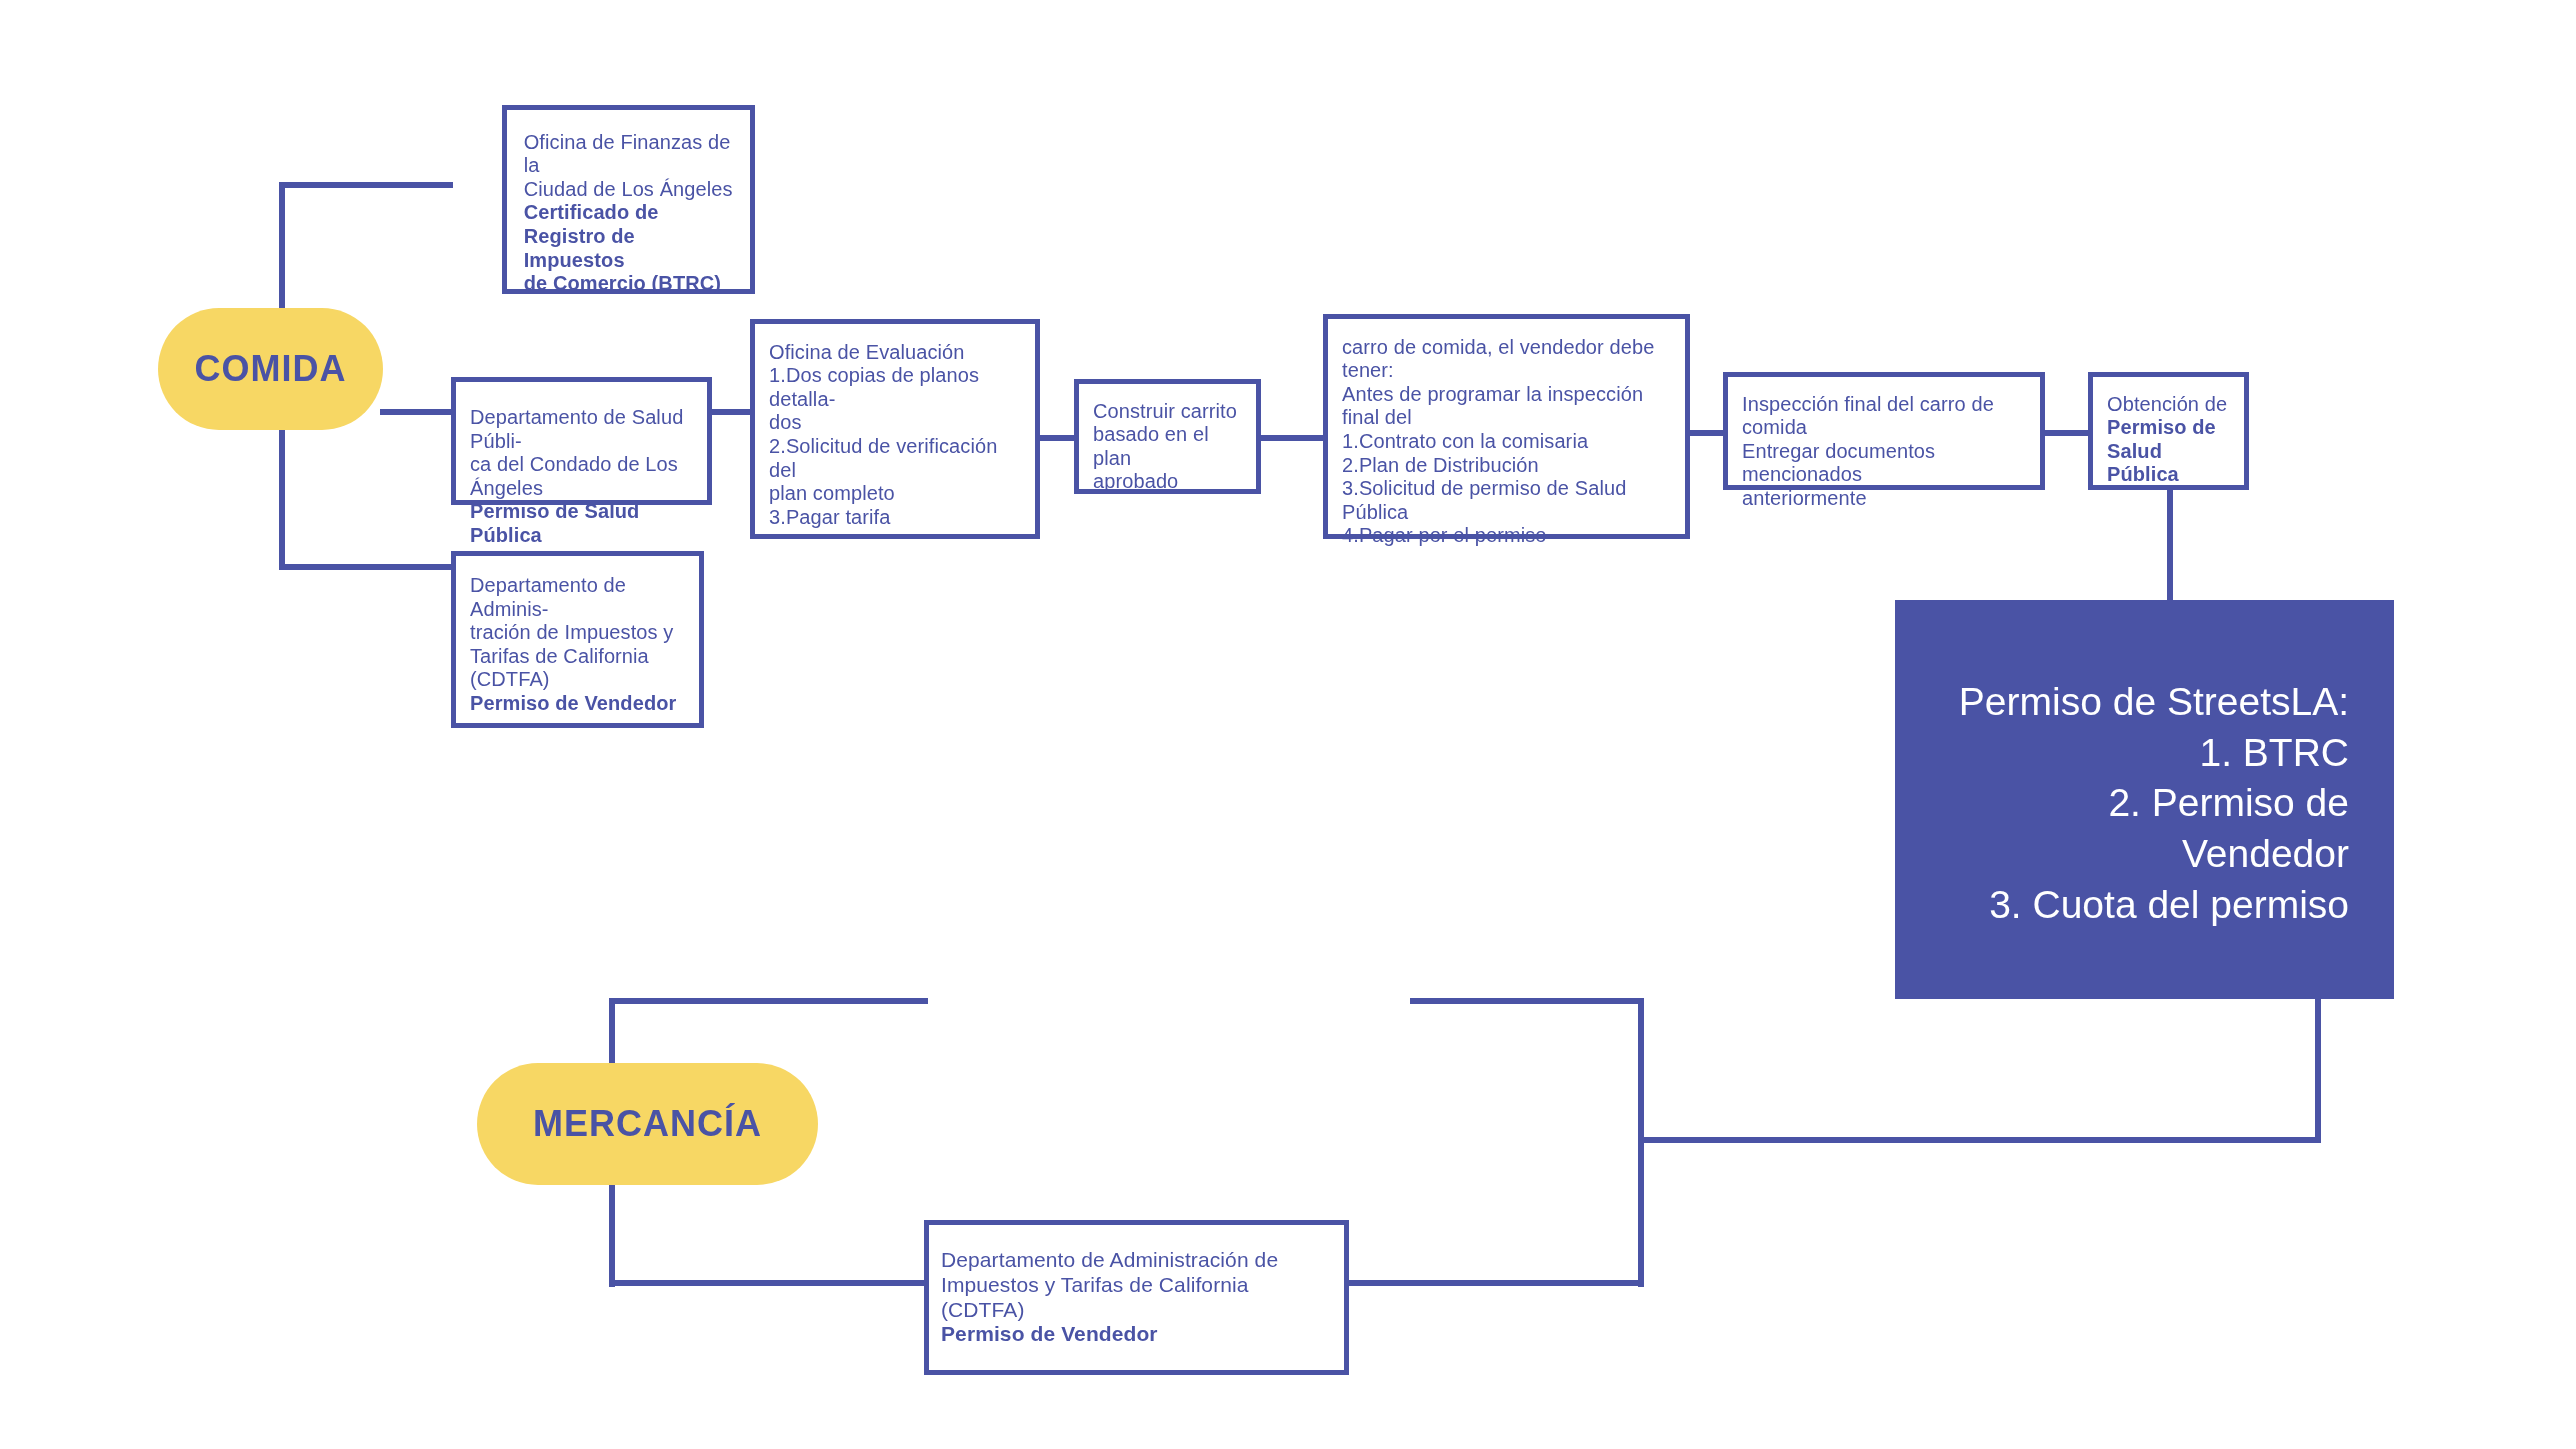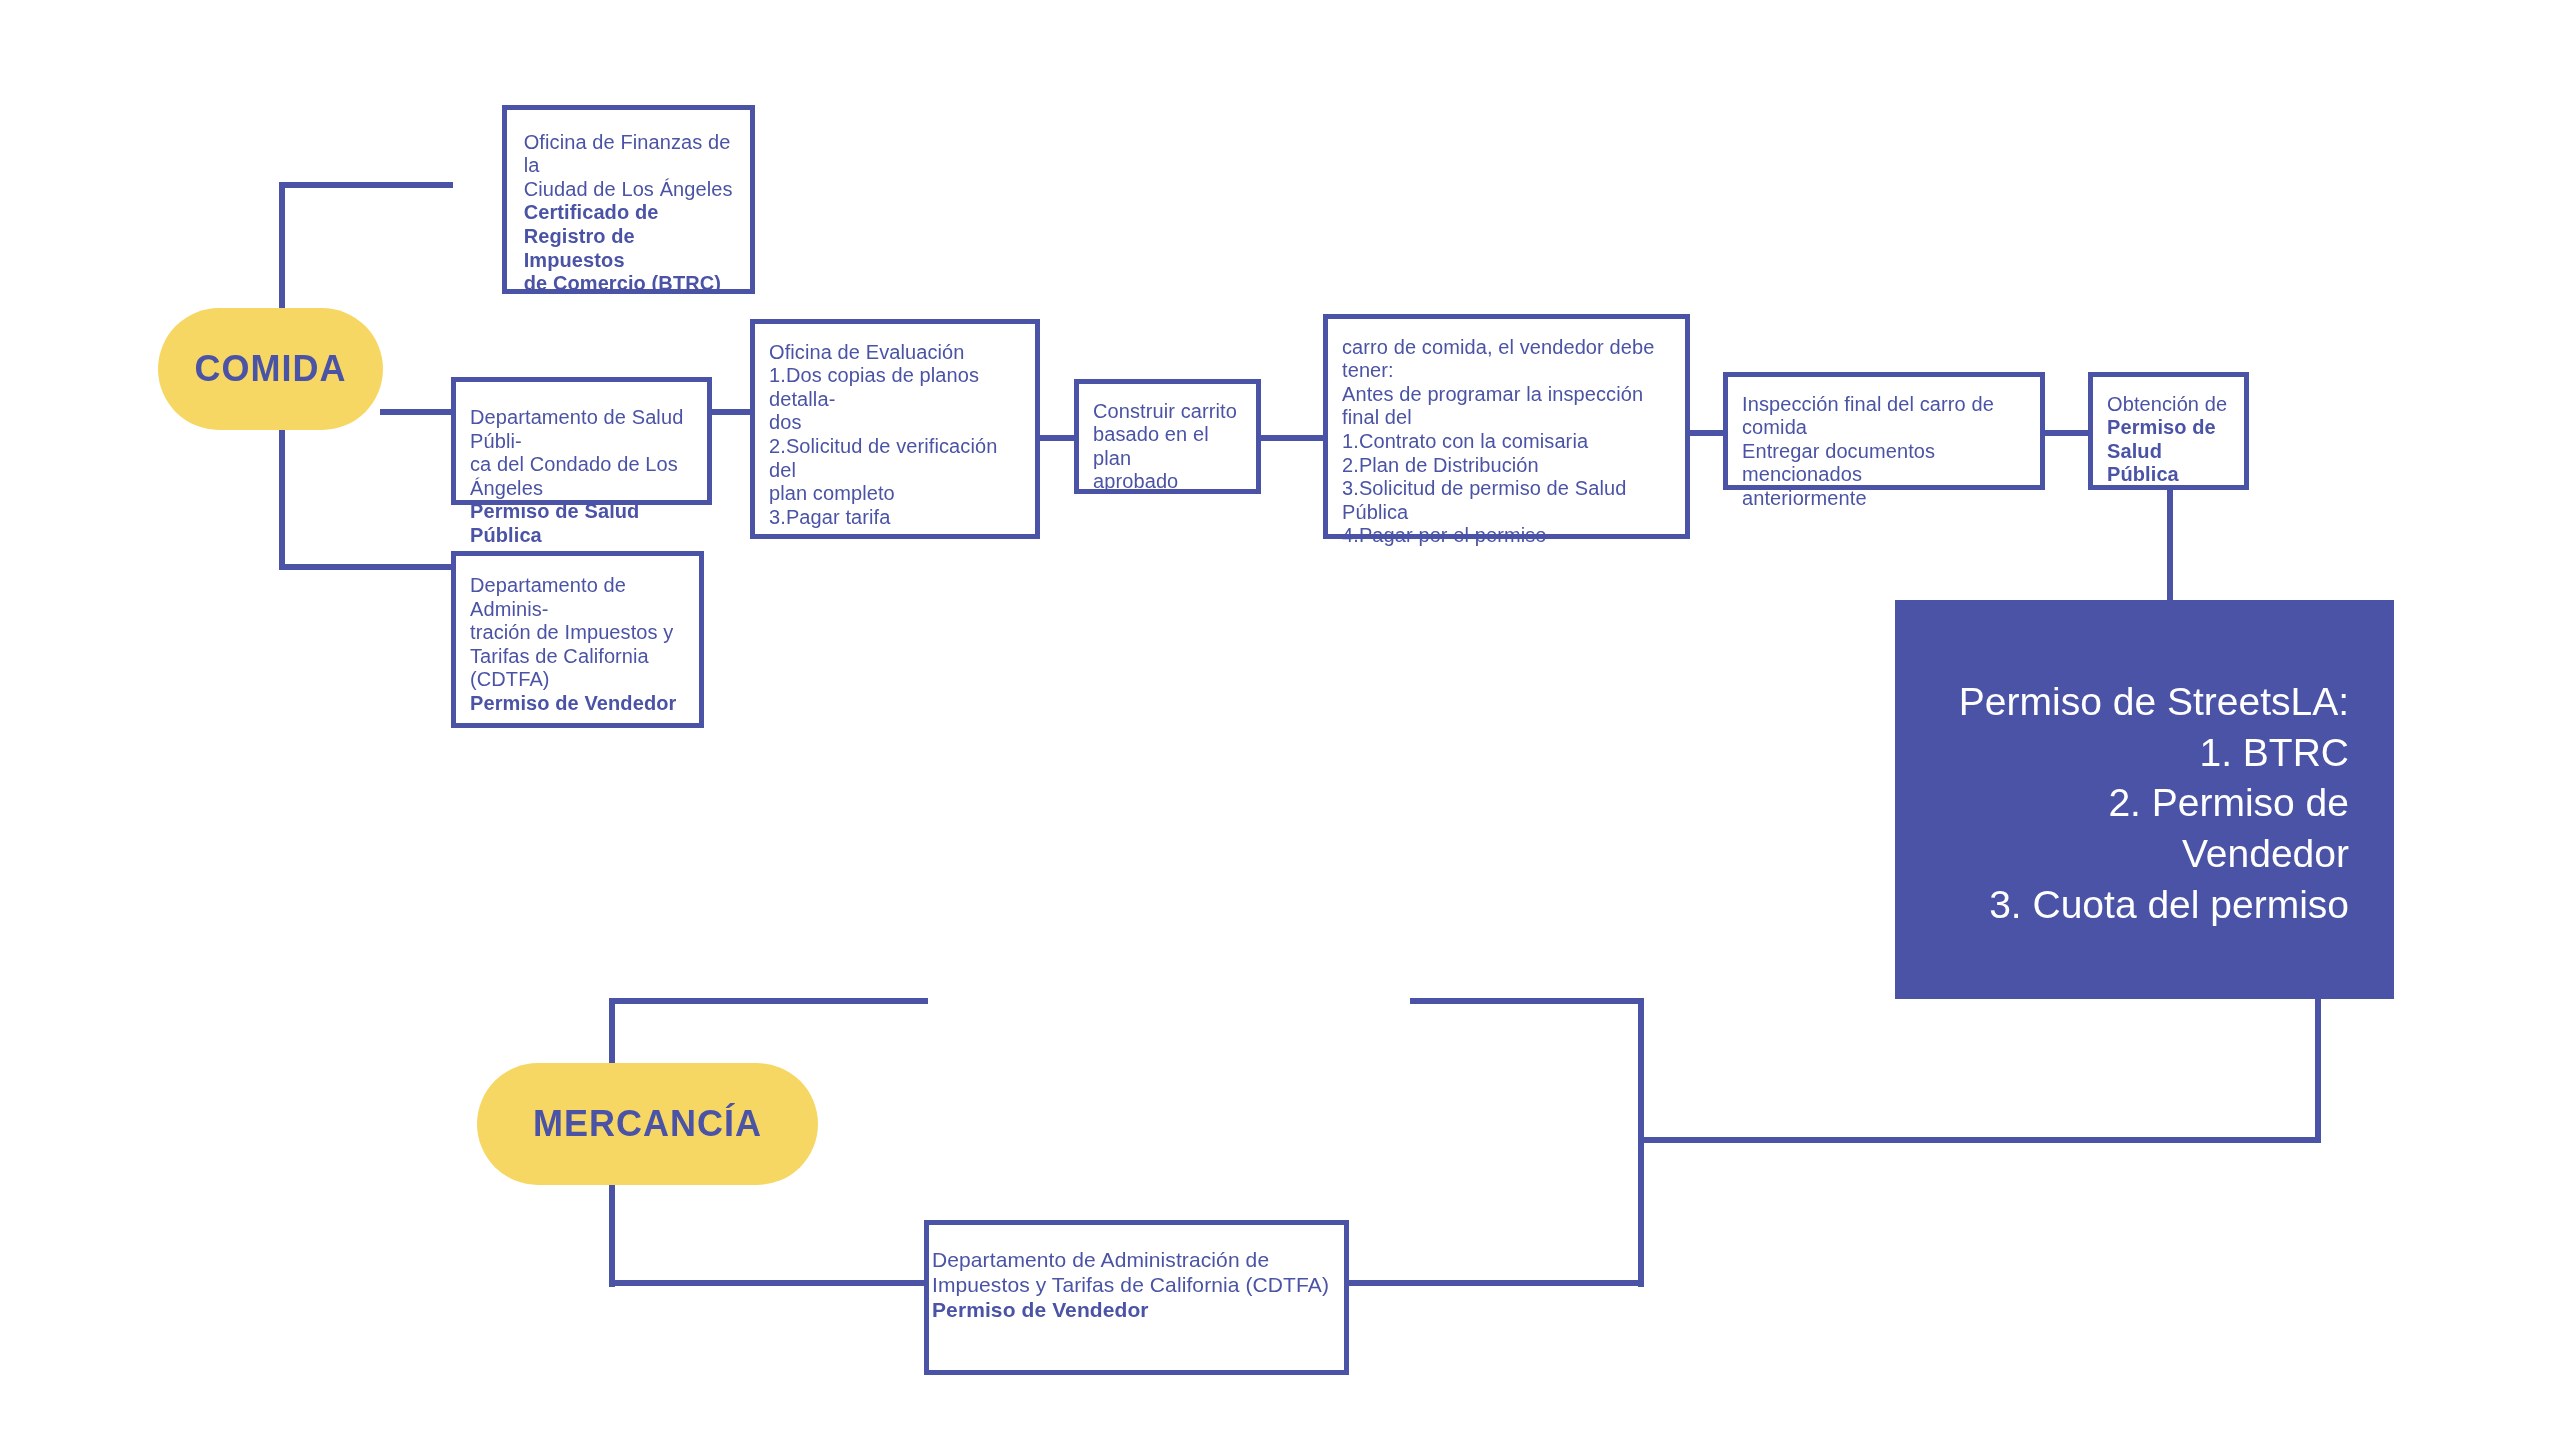--- a/index.html
+++ b/index.html
@@ -162,20 +162,20 @@
     <span class="txt">1. BTRC</span>
     <span class="txt">2. Permiso de Vendedor</span>
     <span class="txt">3. Cuota del permiso</span>
   </div>
 
   <div class="pill" style="left:477px;top:1063px;width:341px;height:122px;font-size:36px;">
     <span>MERCANCÍA</span>
   </div>
 
 
-  <div class="node" style="left:924px;top:1220px;width:425px;height:155px;padding:23px 3px;font-size:21px;">
+  <div class="node" style="left:924px;top:1220px;width:425px;height:155px;padding:23px 12px;font-size:21px;">
     <span class="txt">Departamento de Administración de</span>
     <span class="txt">Impuestos y Tarifas de California (CDTFA)</span>
     <span class="txt b">Permiso de Vendedor</span>
   </div>
 
 </div>
 
 
 </body></html>

